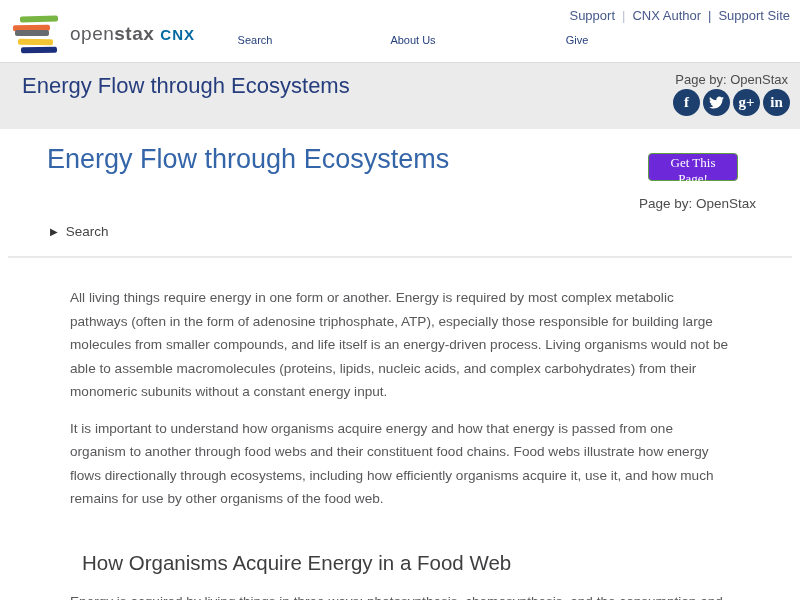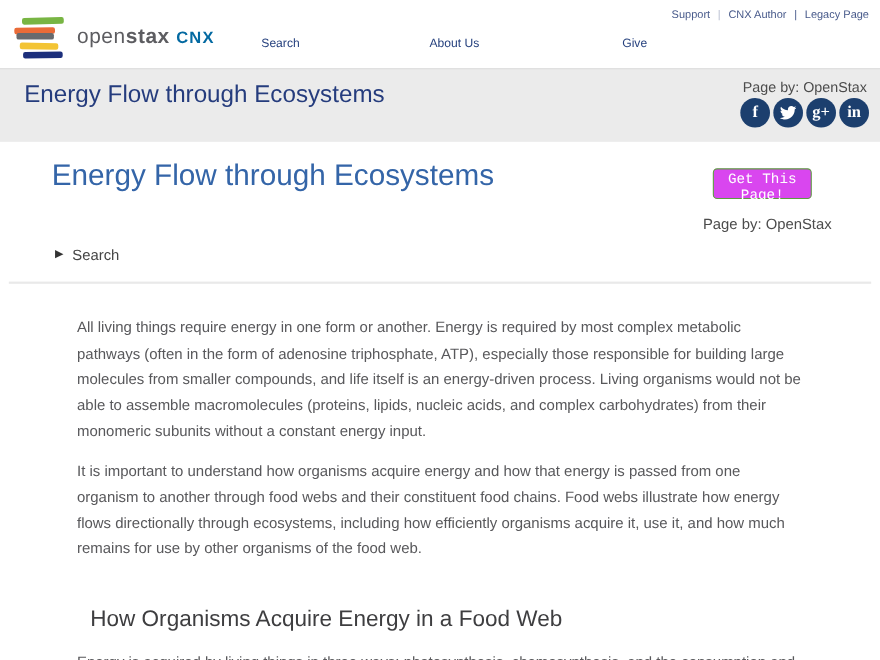--- a/index.html
+++ b/index.html
@@ -14,21 +14,21 @@
   .logo-bars{position:relative;width:48px;height:40px;margin-right:10px;}
   .logo-bars span{position:absolute;height:6px;border-radius:2px;}
   .bar-green {background:#78b543;left:8px; top:2px; width:38px;height:7px;transform:rotate(-1.5deg);}
   .bar-orange{background:#e96b38;left:1px; top:11px;width:37px;height:4px;transform:rotate(-1deg);}
   .bar-gray  {background:#676a6e;left:3px; top:16px;width:34px;height:7px;}
   .bar-yellow{background:#f3c434;left:6px; top:25px;width:35px;height:6px;transform:rotate(1deg);}
   .bar-navy  {background:#1c2f7c;left:9px; top:33px;width:36px;height:6px;transform:rotate(-1deg);}
   .logo-text{font-size:19px;color:#5d5d61;letter-spacing:.5px;}
   .logo-text b{font-weight:bold;}
   .logo-cnx{color:#0369a1;font-size:15px;font-weight:bold;margin-left:6px;letter-spacing:1px;}
-  .util-links{position:absolute;right:10px;top:8px;font-size:10px;color:#47598a;display:flex;gap:7px;align-items:center;}
+  .util-links{position:absolute;right:10px;top:8px;font-size:13px;color:#47598a;display:flex;gap:7px;align-items:center;}
   .util-links .sep{color:#b9c0d2;}
   .util-links .sep2{color:#47598a;}
   .util-links span[data-interactable="true"]{cursor:pointer;}
   .main-nav{position:absolute;left:215px;top:34px;display:flex;}
   .main-nav .nav-item{font-size:11px;color:#26417e;cursor:pointer;text-align:center;}
   .nav-search{width:80px;}
   .nav-about{width:80px;margin-left:78px;}
   .nav-give{width:60px;margin-left:94px;}
   .rice-logo{position:absolute;right:14px;top:28px;display:flex;align-items:center;cursor:pointer;margin-top:36px;}
   .rice-shield{width:26px;height:26px;margin-right:3px;}
@@ -39,22 +39,22 @@
   .banner-pageby{position:absolute;right:12px;top:9px;font-size:13px;color:#4c4c4c;}
   .social-row{position:absolute;right:10px;top:26px;display:flex;gap:3px;}
   .social-circle{width:27px;height:27px;border-radius:50%;background:#1c3f6e;color:#fff;
     display:flex;align-items:center;justify-content:center;cursor:pointer;
     font-family:"Liberation Serif","DejaVu Serif",serif;font-weight:bold;font-size:15px;}
   .social-circle svg{width:15px;height:15px;fill:#fff;}
   
   .content{position:relative;height:472px;background:#fff;}
   .content-title{position:absolute;left:47px;top:15px;font-size:27px;font-weight:normal;color:#3465a8;margin:0;}
   .get-page-btn{position:absolute;left:648px;top:24px;width:90px;height:28px;
-    background:#d946ef;border:1px solid #5d9d42;border-radius:4px;color:#fff;
-    font-size:13px;font-family:Liberation Mono, monospace;cursor:pointer;}
+    background:#6d28d9;border:1px solid #5d9d42;border-radius:4px;color:#fff;
+    font-size:13px;font-family:Liberation Serif, serif;cursor:pointer;}
   .content-pageby{position:absolute;left:639px;top:67px;font-size:13.5px;color:#4c4c4c;}
   .summary-toggle{position:absolute;left:50px;top:95px;font-size:13.5px;color:#454545;cursor:pointer;display:flex;align-items:center;gap:8px;}
   .summary-caret{font-size:10px;color:#333;}
   .divider{position:absolute;left:8px;right:8px;top:127px;border-top:2px solid #e9e9e9;}
   .article{position:absolute;left:70px;top:157px;width:662px;color:#58585b;font-size:13.6px;line-height:23.5px;}
   .article p{margin:0 0 13px 0;}
   .article h2{font-size:20.5px;font-weight:normal;color:#3e3e40;margin:40px 0 16px 12px;}
 </style>
 </head>
 <body>
@@ -70,21 +70,21 @@
     </div>
     <span class="logo-text" data-interactable="false"><span>open</span><b>stax</b></span>
     <span class="logo-cnx" data-interactable="false">CNX</span>
   </div>
 
   <div class="util-links" data-interactable="false">
     <span data-interactable="true">Support</span>
     <span class="sep" data-interactable="false">|</span>
     <span data-interactable="true">CNX Author</span>
     <span class="sep2" data-interactable="false">|</span>
-    <span data-interactable="true">Legacy Page</span>
+    <span data-interactable="true">Support Site</span>
   </div>
 
   <div class="main-nav" data-interactable="false">
     <span class="nav-item nav-search" data-interactable="true">Search</span>
     <span class="nav-item nav-about" data-interactable="true">About Us</span>
     <span class="nav-item nav-give" data-interactable="true">Give</span>
   </div>
 
   <div class="rice-logo" data-interactable="true">
     <svg class="rice-shield" data-interactable="false" viewBox="0 0 24 24">

